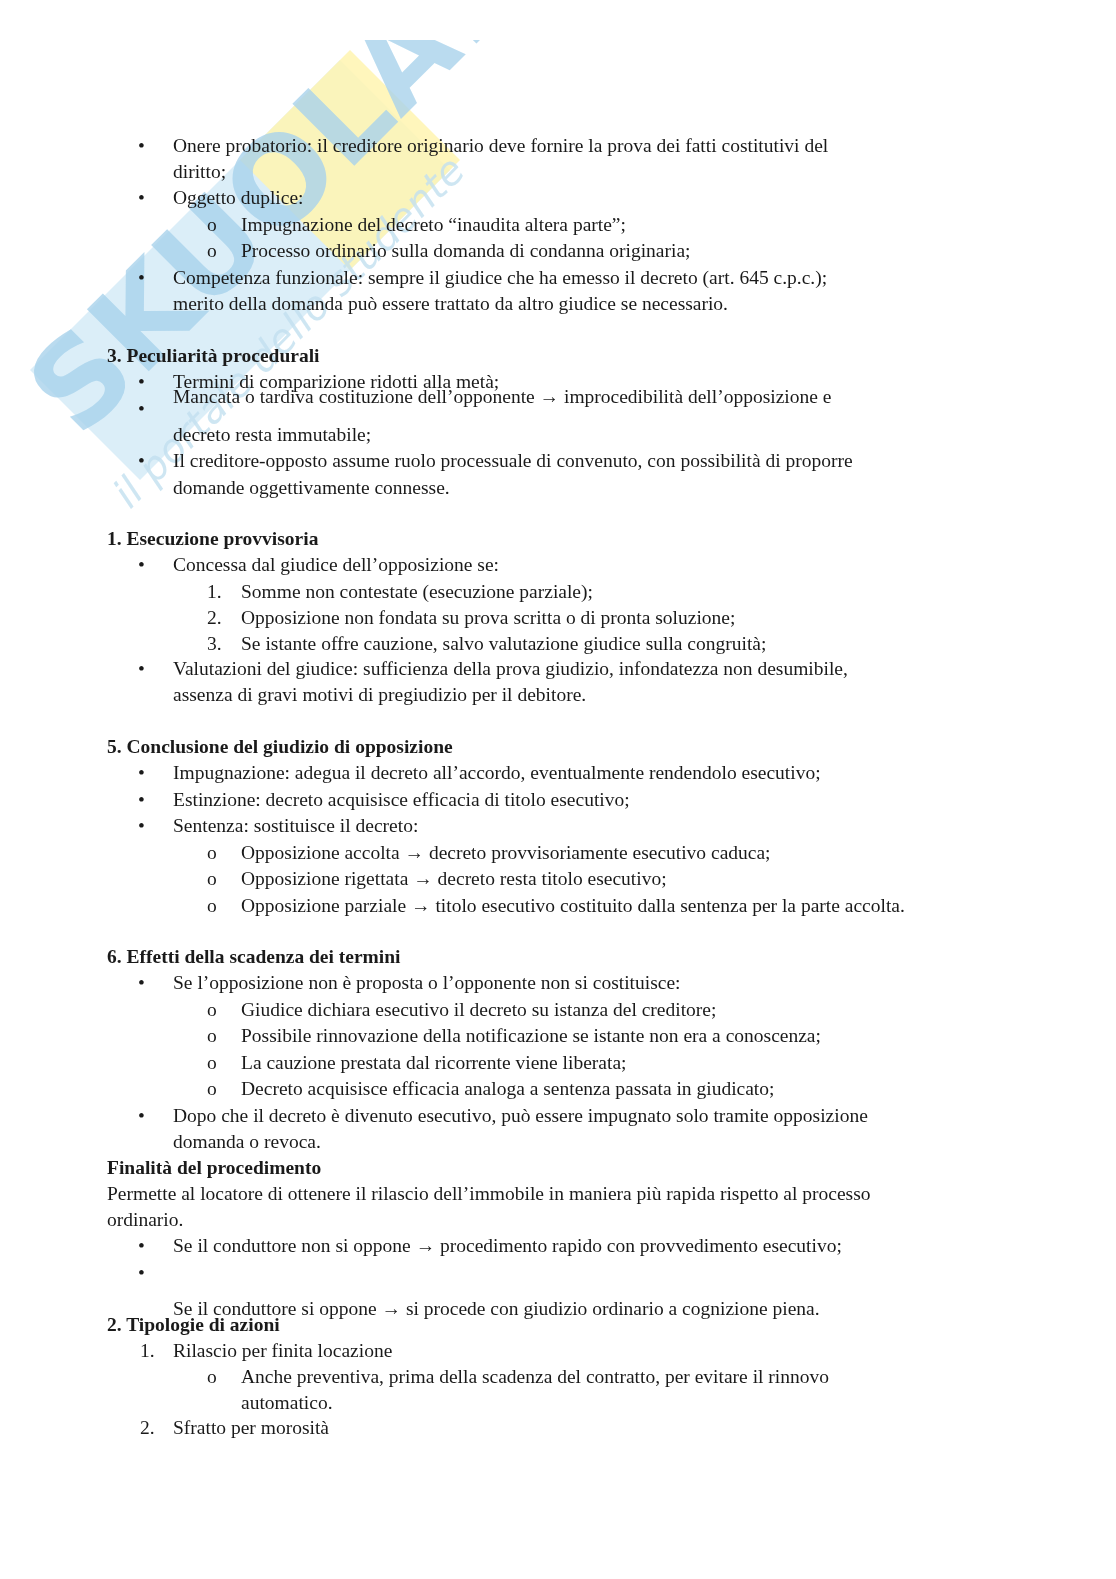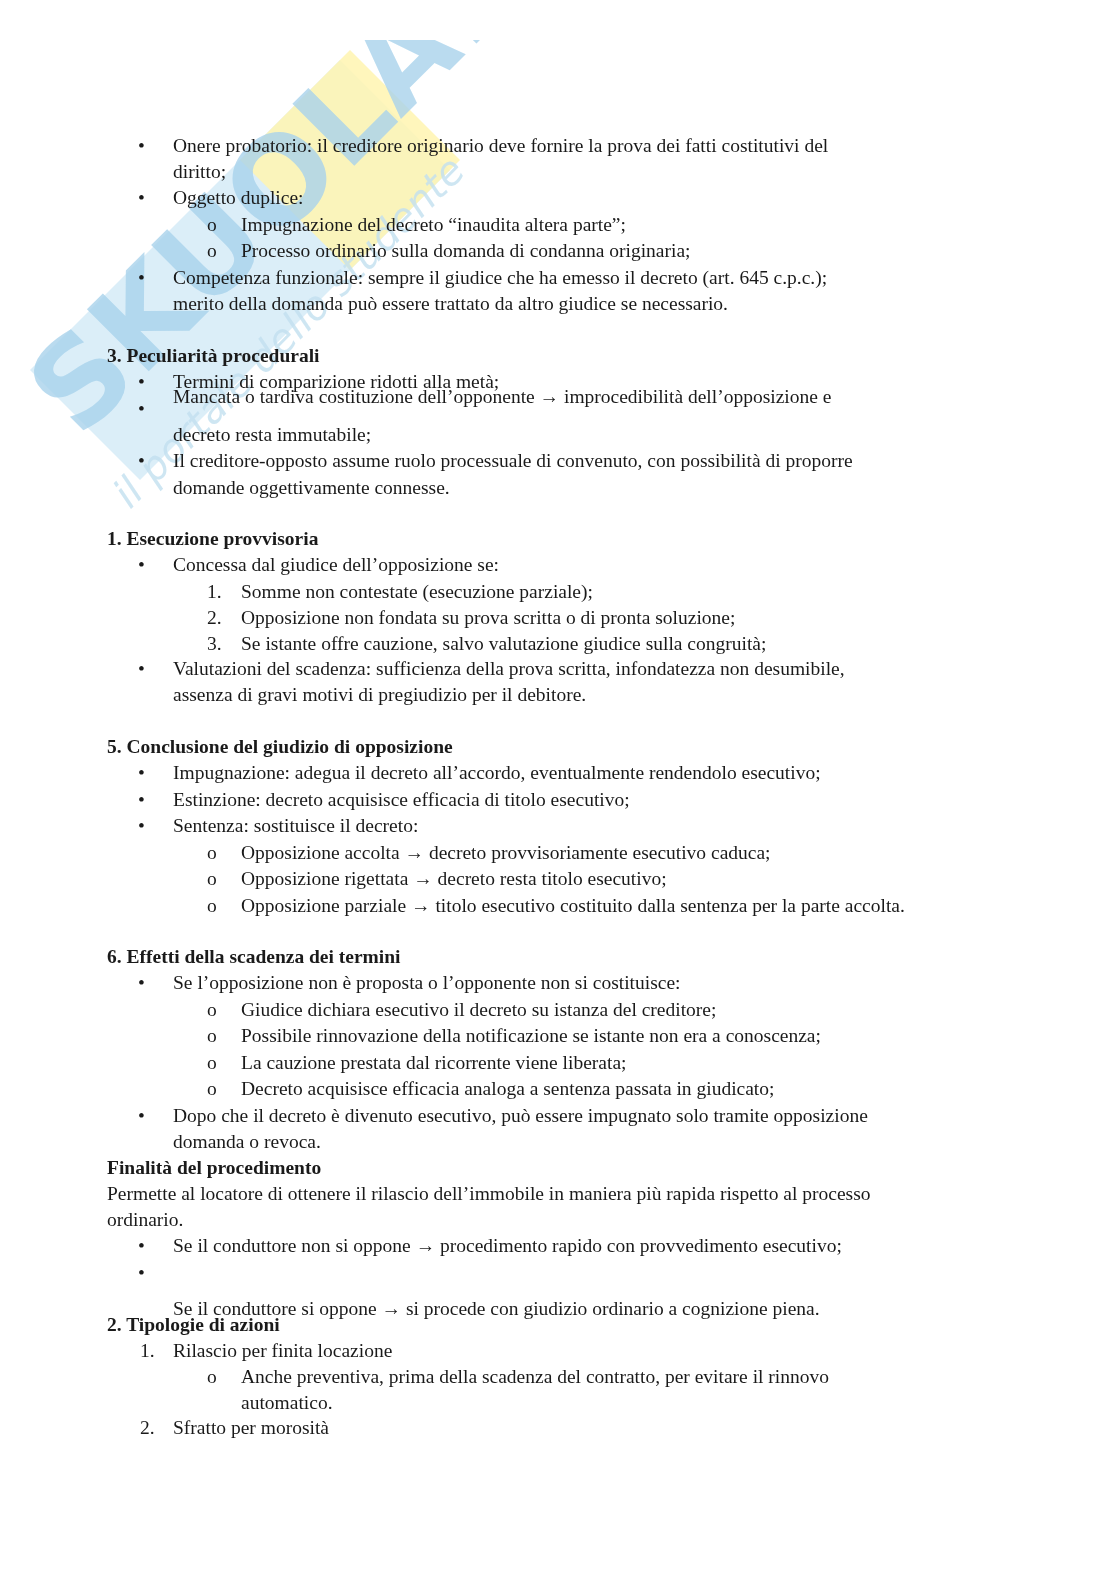--- a/index.html
+++ b/index.html
@@ -77,21 +77,21 @@
 
   <span class="line" style="top:579px; left:207px">1.</span>
   <div class="line lvl2" style="top:579px">Somme non contestate (esecuzione parziale);</div>
   <span class="line" style="top:605px; left:207px">2.</span>
   <div class="line lvl2" style="top:605px">Opposizione non fondata su prova scritta o di pronta soluzione;</div>
   <span class="line" style="top:631px; left:207px">3.</span>
   <div class="line lvl2" style="top:631px">Se istante offre cauzione, salvo valutazione giudice sulla congruità;</div>
 
   <span class="line bullet" style="top:656px">•</span>
   <div class="line lvl1" style="top:656px">
-    <span class="b">Valutazioni del scadenza:</span><span> sufficienza della prova scritta, infondatezza non desumibile,</span>
+    <span class="b">Valutazioni del giudice:</span><span> sufficienza della prova giudizio, infondatezza non desumibile,</span>
   </div>
   <div class="line lvl1" style="top:682px">assenza di gravi motivi di pregiudizio per il debitore.</div>
 
   <div class="line heading" style="top:734px">5. Conclusione del giudizio di opposizione</div>
   <span class="line bullet" style="top:760px">•</span>
   <div class="line lvl1" style="top:760px">
     <span class="b">Impugnazione:</span><span> adegua il decreto all’accordo, eventualmente rendendolo esecutivo;</span>
   </div>
   <span class="line bullet" style="top:787px">•</span>
   <div class="line lvl1" style="top:787px">

